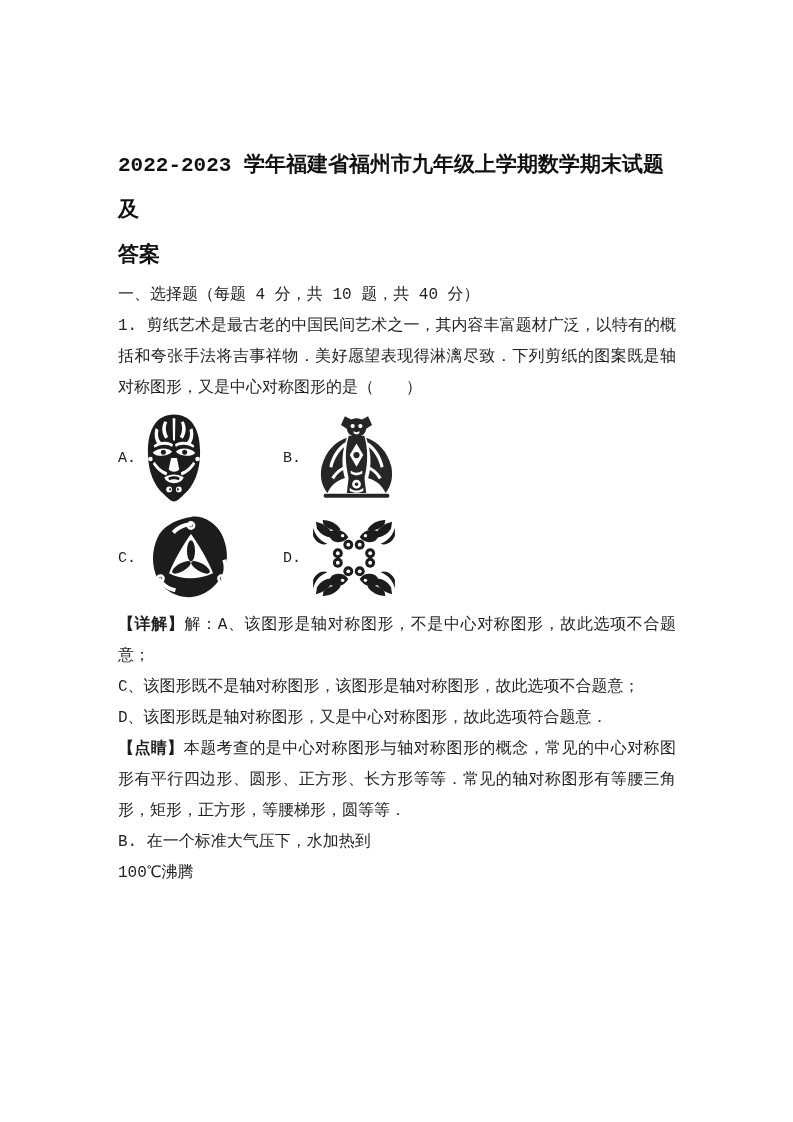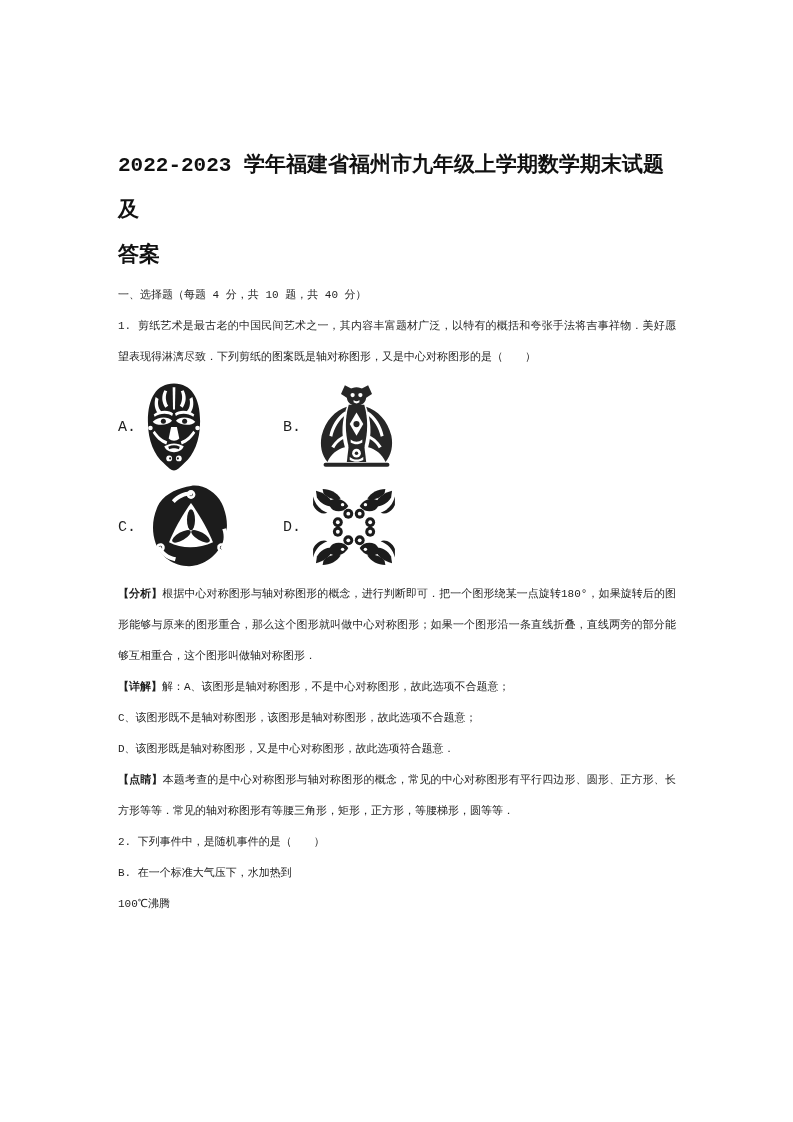--- a/index.html
+++ b/index.html
@@ -20,21 +20,21 @@
     width: 558px;
   }
   .title {
     font-size: 21px;
     font-weight: 700;
     line-height: 45px;
     margin: 0 0 2px 0;
     color: #111;
   }
   p.line {
-    font-size: 11px;
+    font-size: 16px;
     line-height: 31px;
     margin: 0;
     text-align: justify;
     text-justify: inter-ideograph;
   }
   .tag-blue { color: #31708F; }
   .tag-bold { font-weight: 700; }
   .opt-grid {
     display: grid;
     grid-template-columns: 165px 1fr;
@@ -159,29 +159,27 @@
           </g>
           <use href="#dq" transform="translate(92 0) scale(-1 1)"></use>
           <use href="#dq" transform="translate(0 82) scale(1 -1)"></use>
           <use href="#dq" transform="translate(92 82) scale(-1 -1)"></use>
         </svg>
       </div>
     </div>
 
 
 
-    <p class="line"><span class="tag-bold">【分析】</span><span>根据中心对称图形与轴对称图形的概念，进行判断即可．把一个图形绕某一点旋转180°，如果旋转后的图形能够与原来的图形重合，那么这个图形就叫做中心对称图形；如果一个图形沿一条直线折叠，直线两旁的部分能够互相重合，这个图形叫做轴对称图形．</span></p>
 
     <p class="line"><span class="tag-bold">【详解】</span><span>解：A、该图形是轴对称图形，不是中心对称图形，故此选项不合题意；</span></p>
     <p class="line">C、该图形既不是轴对称图形，该图形是轴对称图形，故此选项不合题意；</p>
     <p class="line">D、该图形既是轴对称图形，又是中心对称图形，故此选项符合题意．</p>
 
     <p class="line"><span class="tag-bold">【点睛】</span><span>本题考查的是中心对称图形与轴对称图形的概念，常见的中心对称图形有平行四边形、圆形、正方形、长方形等等．常见的轴对称图形有等腰三角形，矩形，正方形，等腰梯形，圆等等．</span></p>
 
-    <p class="line">2. 下列事件中，是随机事件的是（　　）</p>
 
     <p class="line q2row">
         <span>B. 在一个标准大气压下，水加热到</span>
       </p>
 
     <p class="line">100℃沸腾</p>
 
   </div>
 </div>
 

